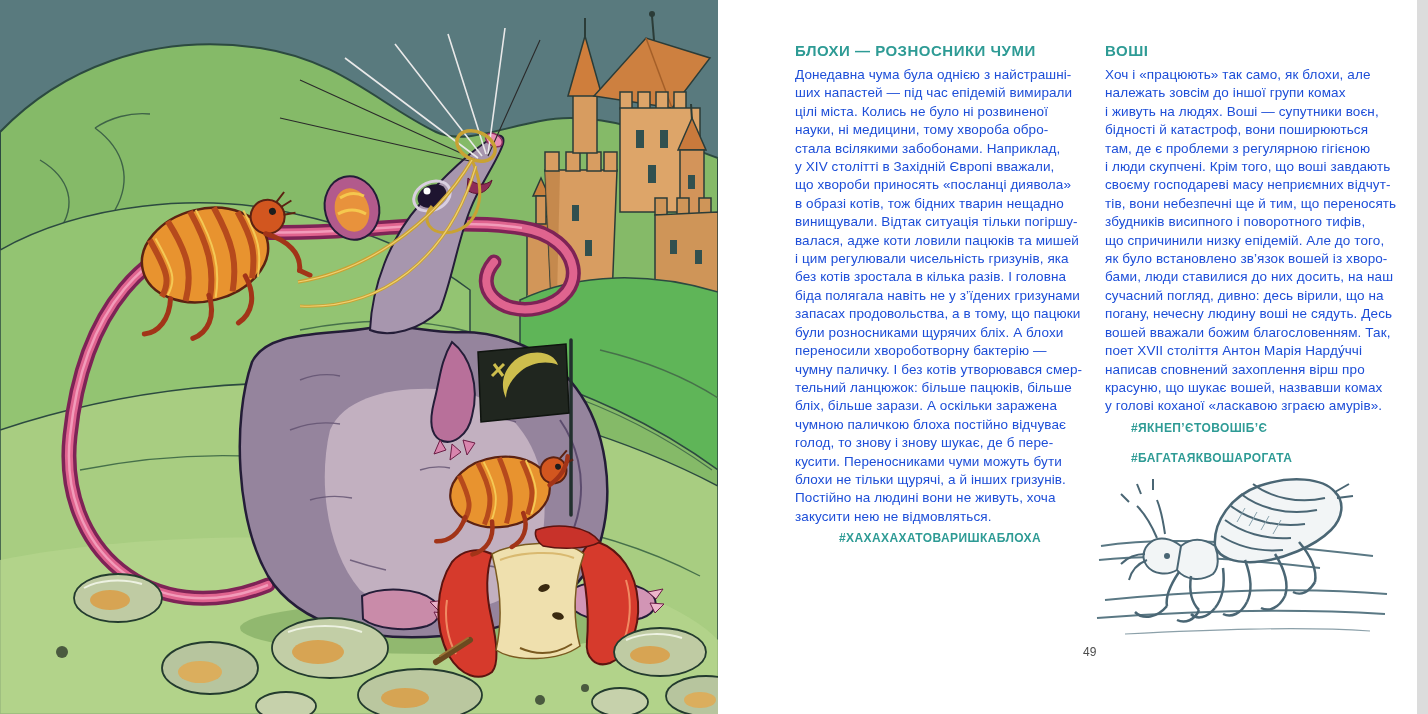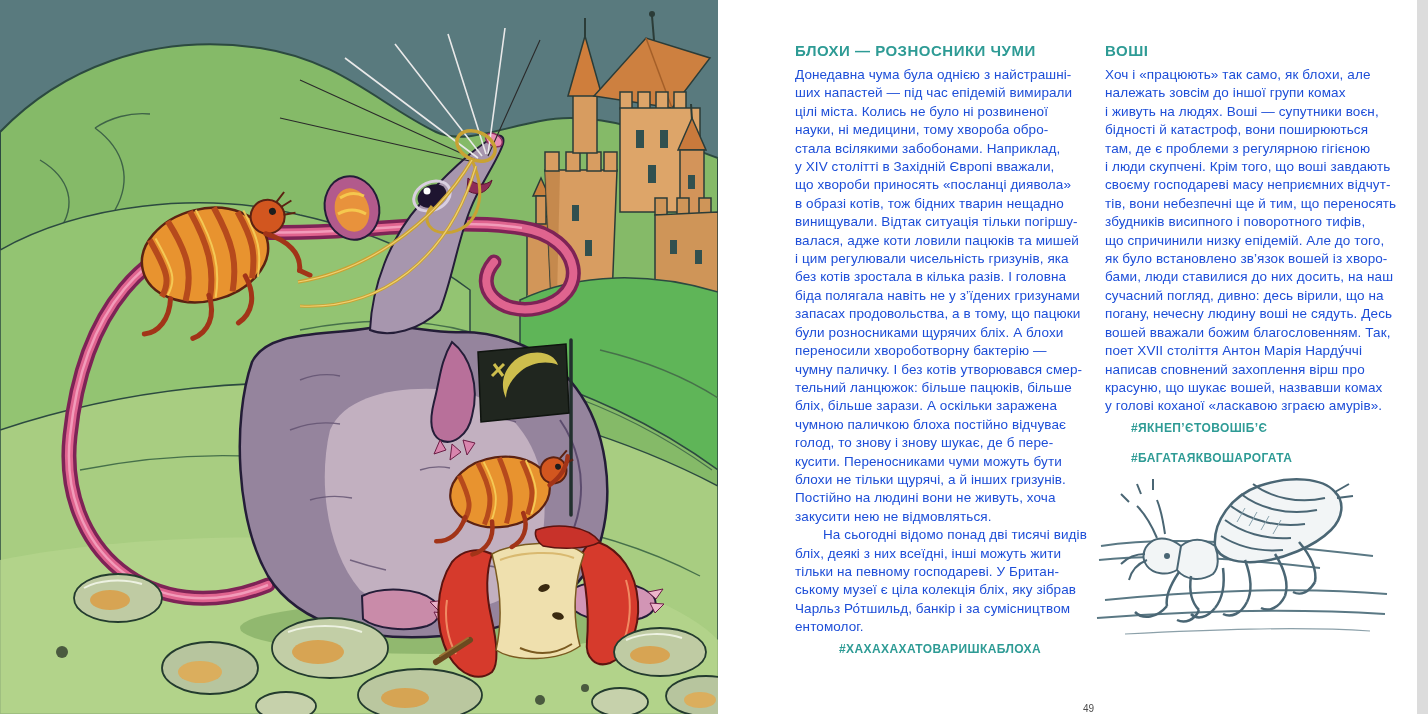--- a/index.html
+++ b/index.html
@@ -10,21 +10,21 @@
   .col{position:absolute;top:42px;width:310px}
   .col1{left:795px}
   .col2{left:1105px}
   .heading{margin:0 0 7px 0;font-size:15px;font-weight:700;color:#2E9B95;letter-spacing:.5px}
   .para{font-size:13.5px;line-height:18.4px;letter-spacing:.1px;color:#1d4ed8;white-space:pre-line}
   .para.indent{text-indent:28px}
   .hashtag{display:block;font-size:12px;font-weight:700;color:#2E9B95;letter-spacing:.4px;margin-top:5px}
   .col1 .hashtag{margin-left:44px}
   .col2 .hashtag{margin-left:26px}
   .hashtag + .hashtag{margin-top:16px}
-  .pagenum{position:absolute;left:1083px;top:703px;font-size:10px;color:#4c4c4c}
+  .pagenum{position:absolute;left:1083px;top:645px;font-size:12px;color:#4c4c4c}
 </style>
 </head>
 <body>
 
 <div class="spread">
 
   <svg class="illustration" width="718" height="714" viewBox="0 0 718 714">
 
     <rect x="0" y="0" width="718" height="714" fill="#597A7E"></rect>
 
@@ -293,26 +293,20 @@
 переносили хвороботворну бактерію —
 чумну паличку. І без котів утворювався смер-
 тельний ланцюжок: більше пацюків, більше
 бліх, більше зарази. А оскільки заражена
 чумною паличкою блоха постійно відчуває
 голод, то знову і знову шукає, де б пере-
 кусити. Переносниками чуми можуть бути
 блохи не тільки щурячі, а й інших гризунів.
 Постійно на людині вони не живуть, хоча
 закусити нею не відмовляться.</div>
-    <div class="para indent">На сьогодні відомо понад дві тисячі видів
-бліх, деякі з них всеїдні, інші можуть жити
-тільки на певному господареві. У Британ-
-ському музеї є ціла колекція бліх, яку зібрав
-Чарльз Ро́тшильд, банкір і за сумісництвом
-ентомолог.</div>
     <span class="hashtag">#ХАХАХАХАТОВАРИШКАБЛОХА</span>
   </div>
 
   <div class="col col2">
     <h2 class="heading">ВОШІ</h2>
     <div class="para">Хоч і «працюють» так само, як блохи, але
 належать зовсім до іншої групи комах
 і живуть на людях. Воші — супутники воєн,
 бідності й катастроф, вони поширюються
 там, де є проблеми з регулярною гігієною

